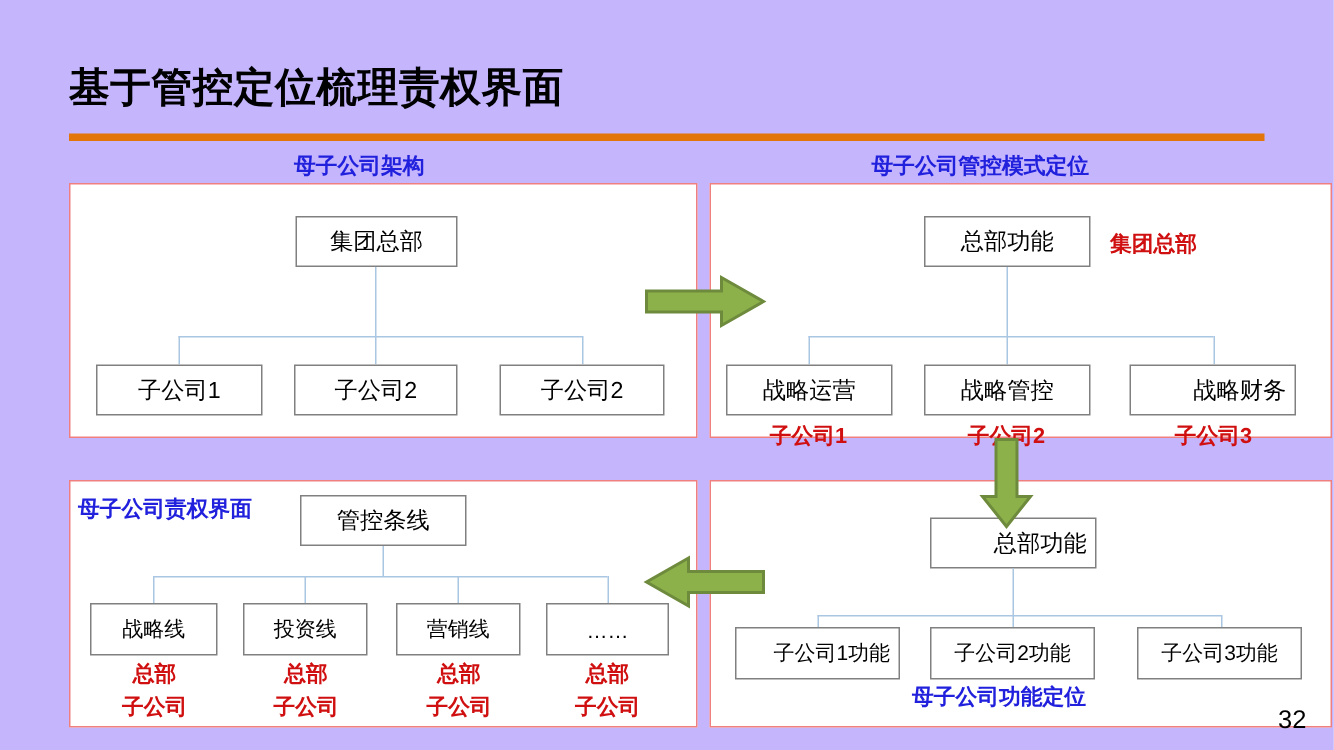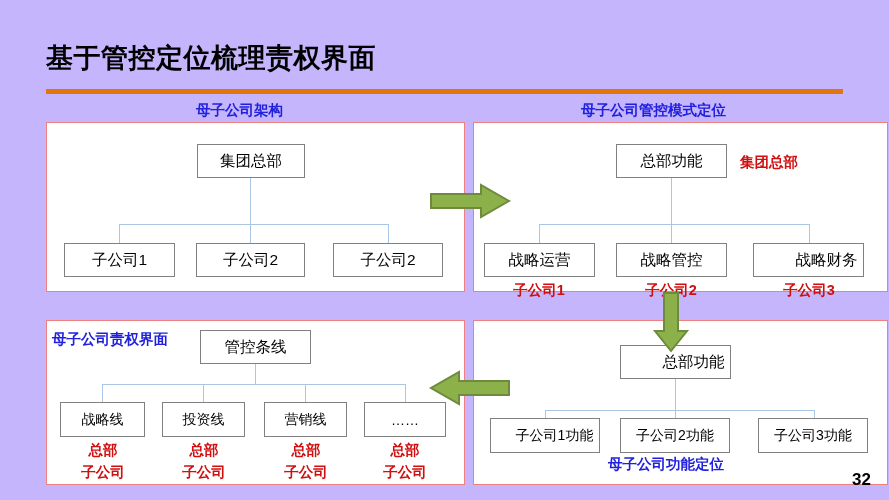--- a/index.html
+++ b/index.html
@@ -69,21 +69,21 @@
   }
   .lbl-red.stack{line-height:21px;}
 
   
   .arrow{position:absolute;}
   .arrow svg{display:block;}
 
   
   .page-num{
     position:absolute;right:18px;bottom:10px;
-    font-size:17px;font-weight:bold;color:#000;
+    font-size:17px;font-weight:normal;color:#000;
   }
 </style>
 </head>
 <body>
 
 <div id="slide">
 
   <div class="slide-title">基于管控定位梳理责权界面</div>
   <div class="title-rule"></div>
 

